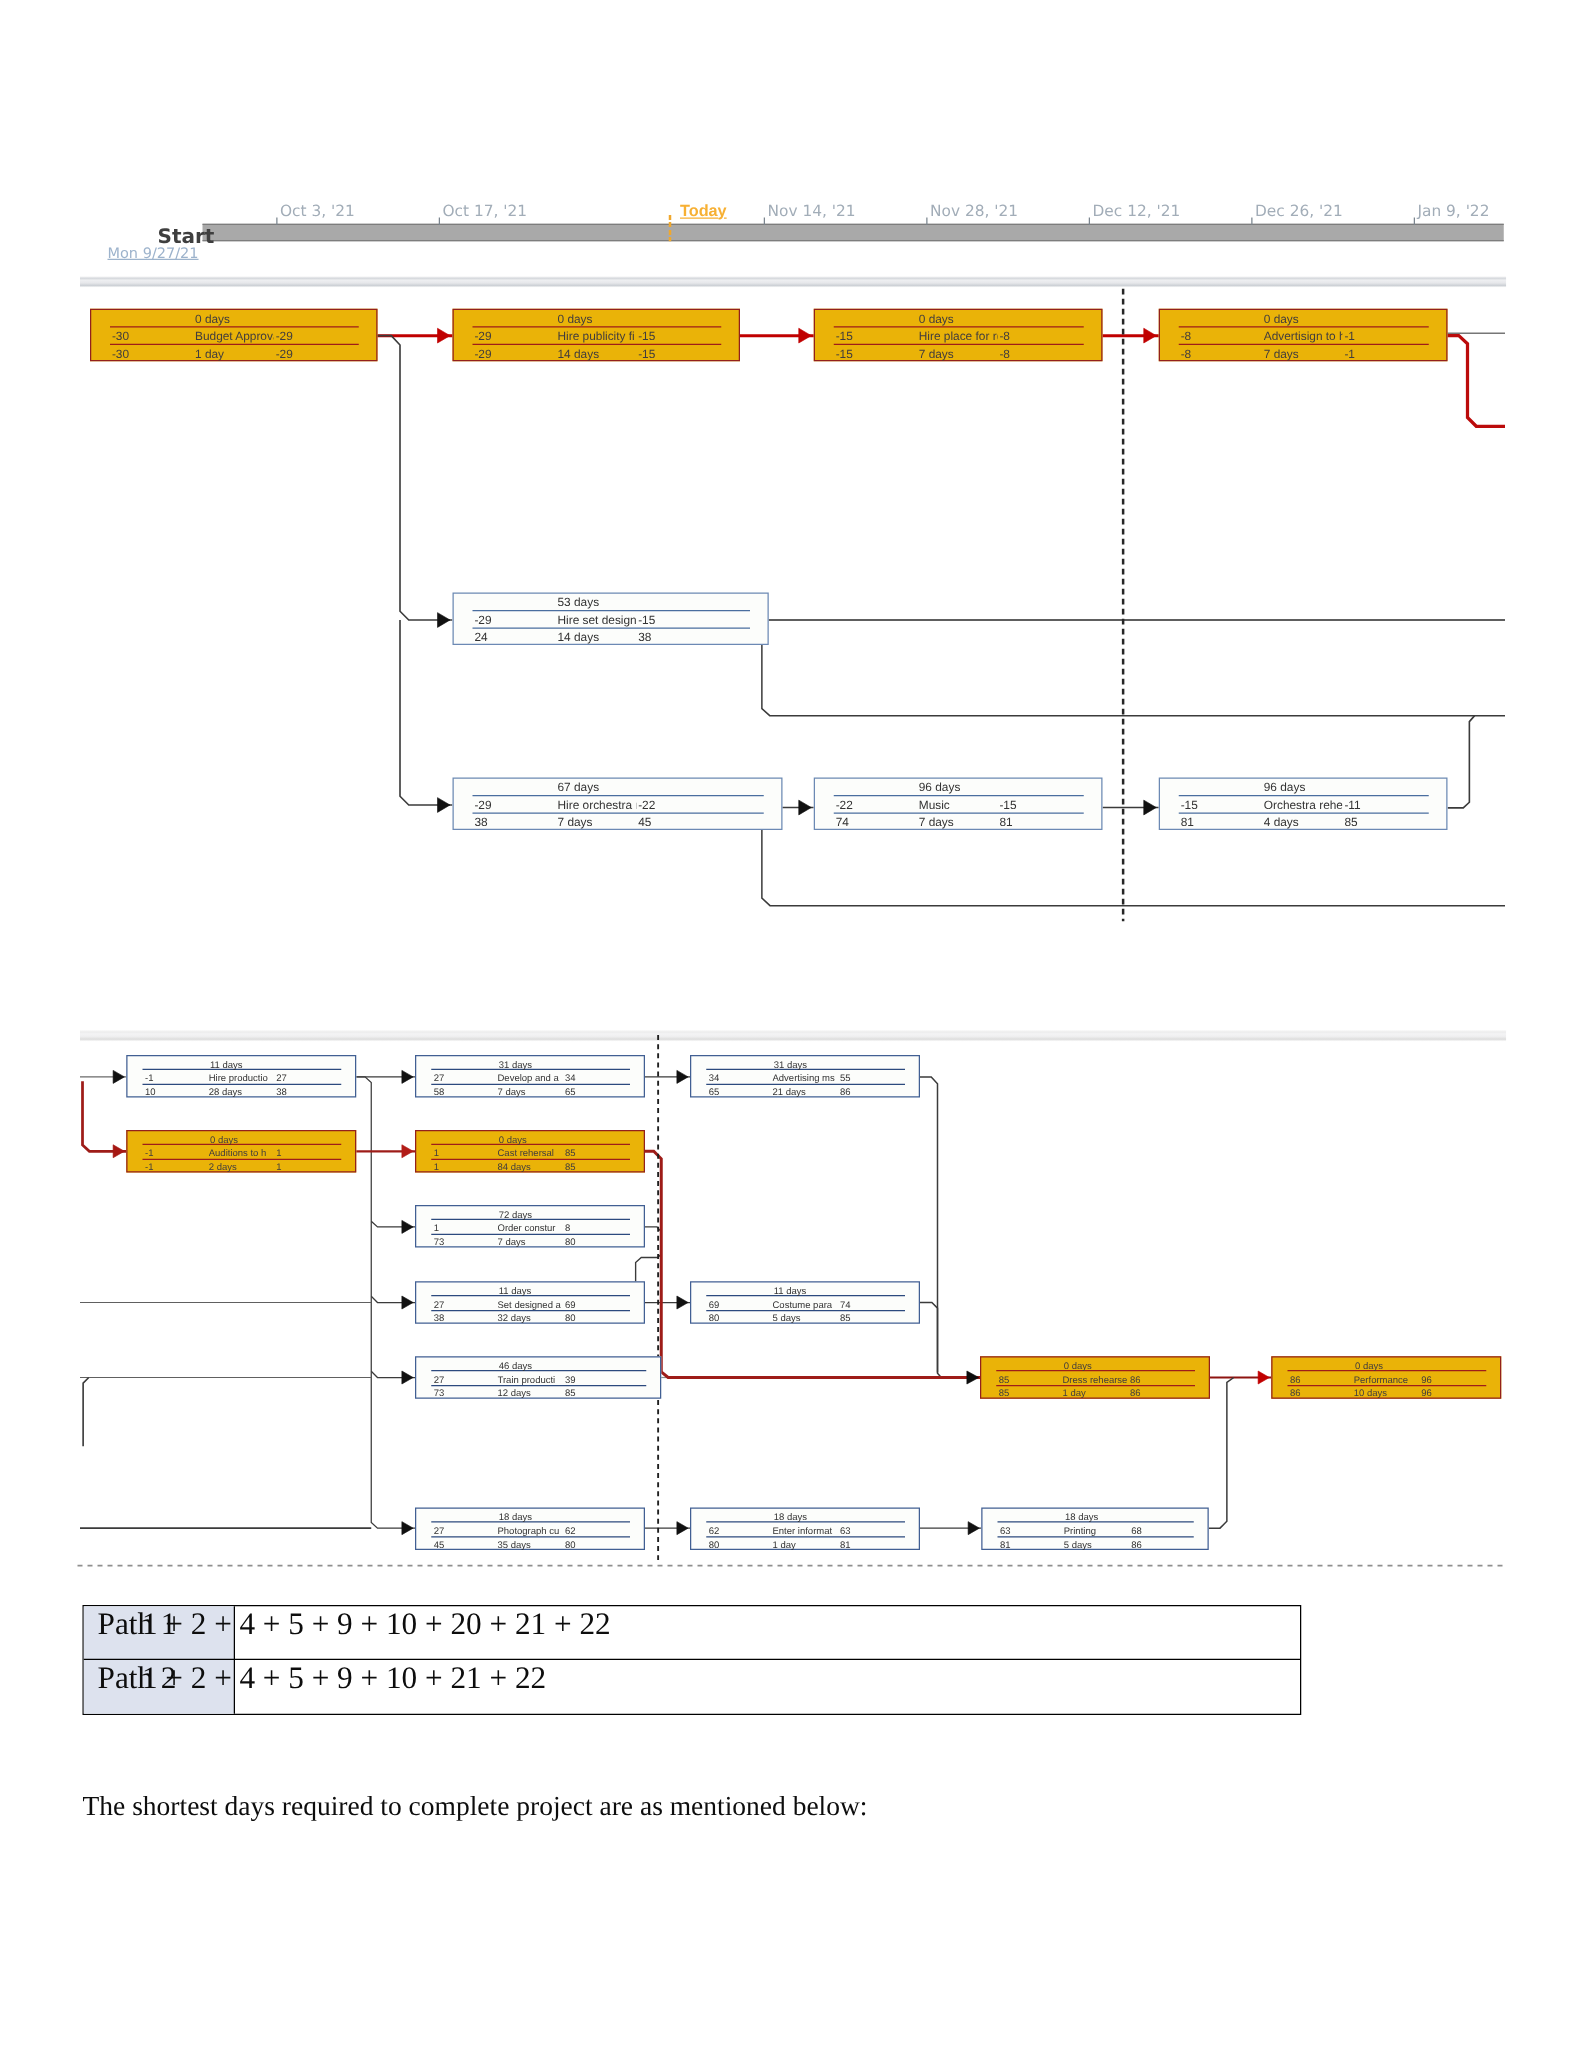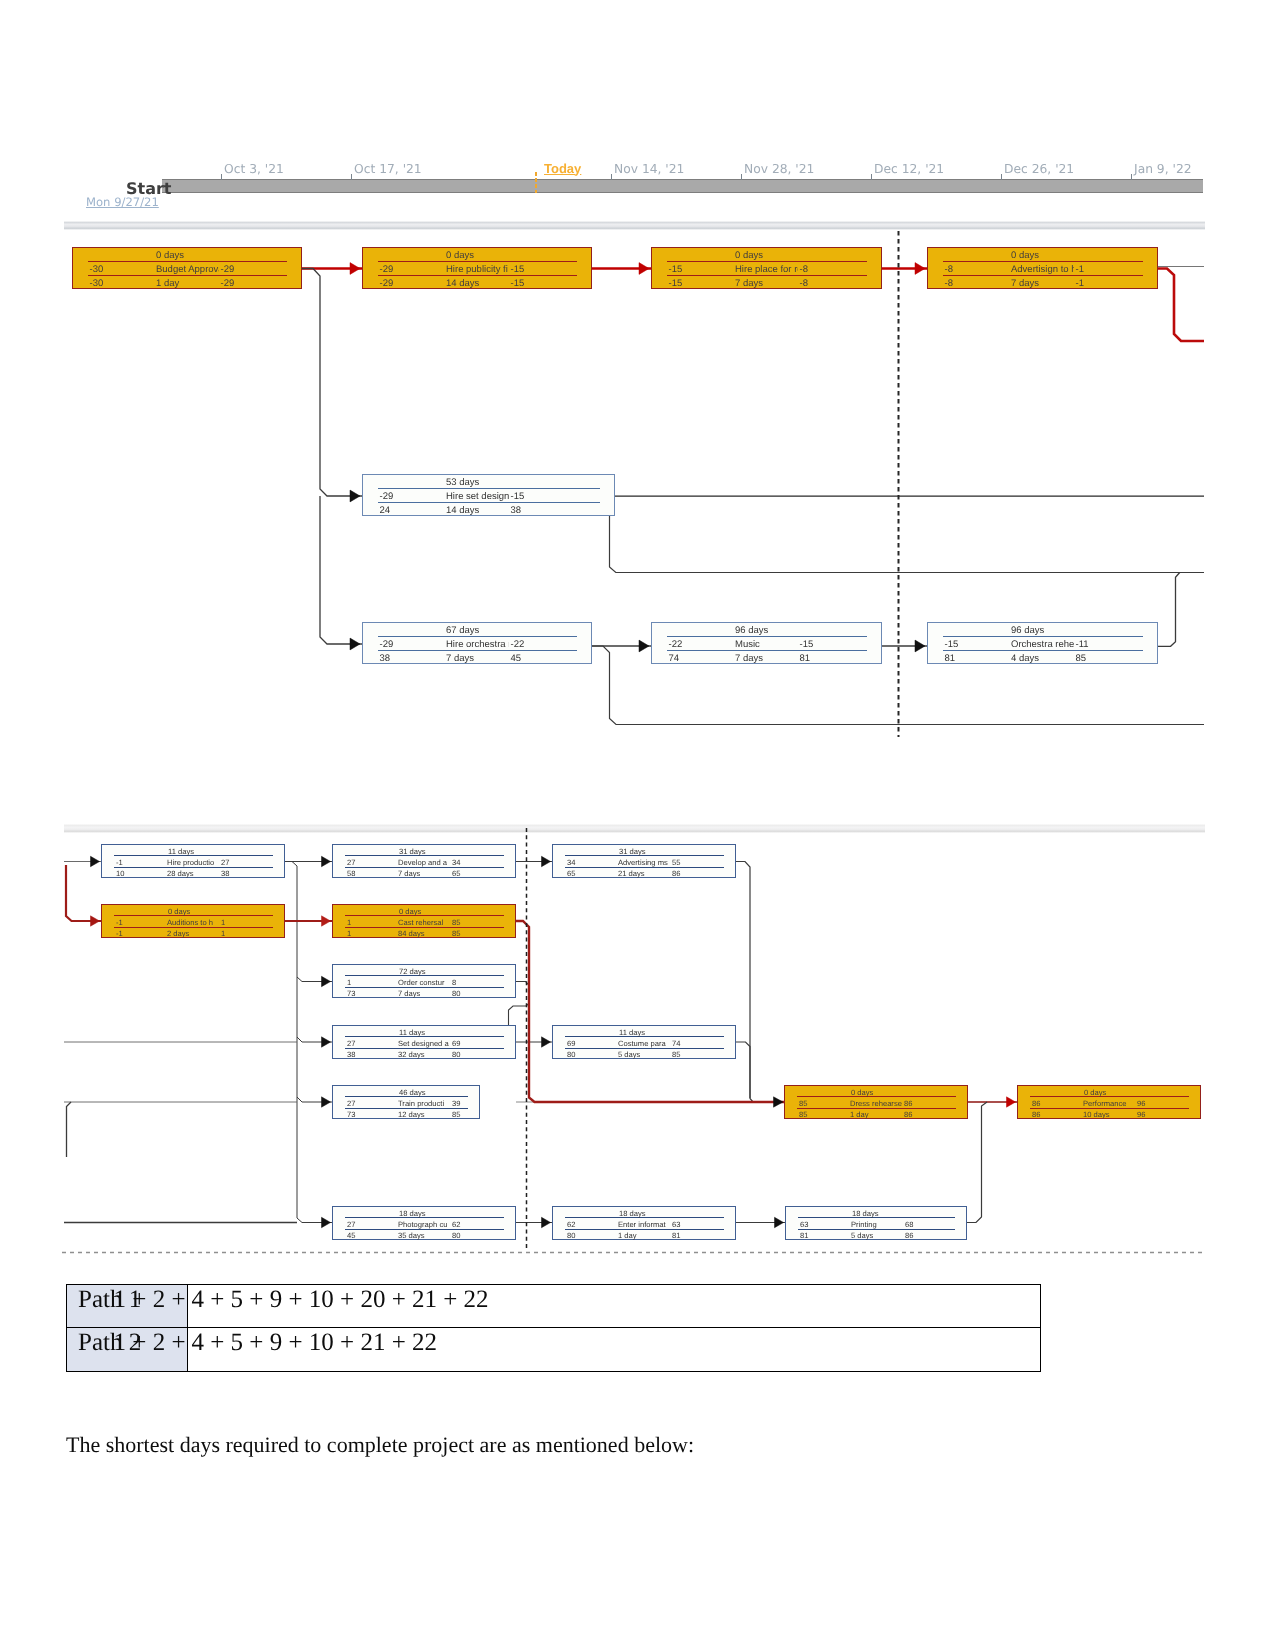--- a/index.html
+++ b/index.html
@@ -202,21 +202,21 @@
         <span class="c1">-29</span>
         <span class="c2">Hire set designer</span>
         <span class="c3">-15</span>
       </div>
 <div class="nrow r3">
         <span class="c1">24</span>
         <span class="c2">14 days</span>
         <span class="c3">38</span>
       </div>
 </div>
-<div class="nd norm" style="left:362px;top:622px;width:230px;height:42px;text-decoration:underline;">
+<div class="nd norm" style="left:362px;top:622px;width:264px;height:42px;text-decoration:underline;">
 <div class="nrule nrule1"></div>
 <div class="nrule nrule2"></div>
 <div class="nrow r1">
         <span class="cd">67 days</span>
       </div>
 <div class="nrow r2">
         <span class="c1">-29</span>
         <span class="c2">Hire orchestra me</span>
         <span class="c3">-22</span>
       </div>
@@ -434,21 +434,21 @@
         <span class="c1">69</span>
         <span class="c2">Costume para</span>
         <span class="c3">74</span>
       </div>
 <div class="nrow r3">
         <span class="c1">80</span>
         <span class="c2">5 days</span>
         <span class="c3">85</span>
       </div>
 </div>
-<div class="nd norm sm" style="left:332px;top:1085px;width:148px;height:34px;">
+<div class="nd norm sm" style="left:332px;top:1085px;width:197px;height:34px;">
 <div class="nrule nrule1"></div>
 <div class="nrule nrule2"></div>
 <div class="nrow r1">
         <span class="cd">46 days</span>
       </div>
 <div class="nrow r2">
         <span class="c1">27</span>
         <span class="c2">Train producti</span>
         <span class="c3">39</span>
       </div>

